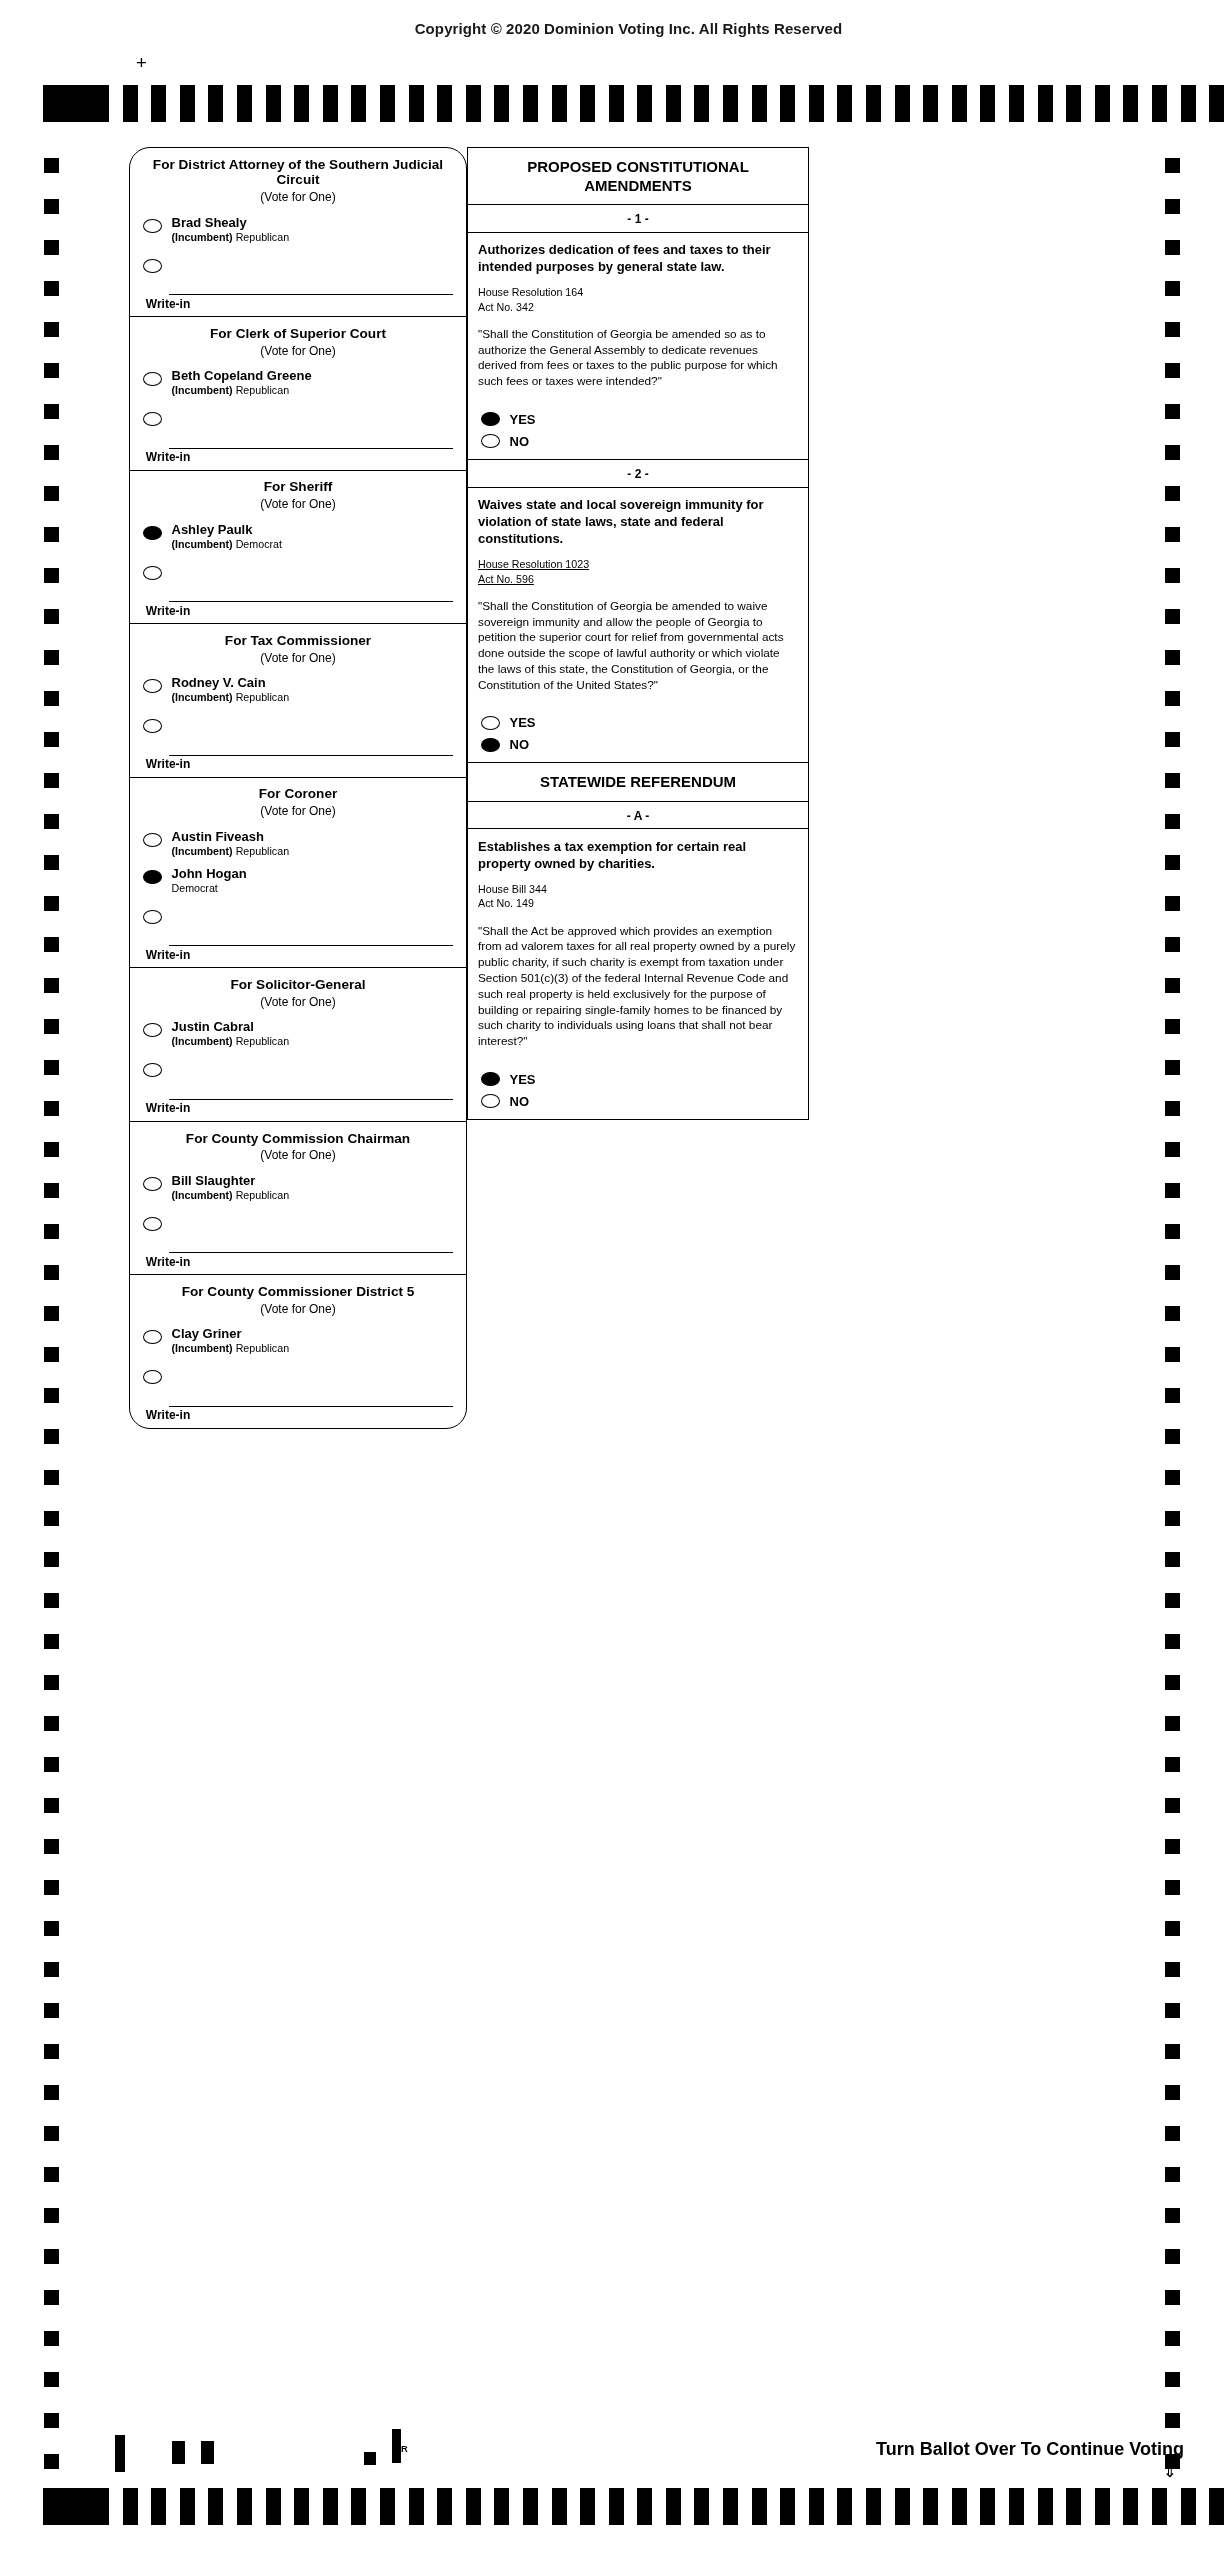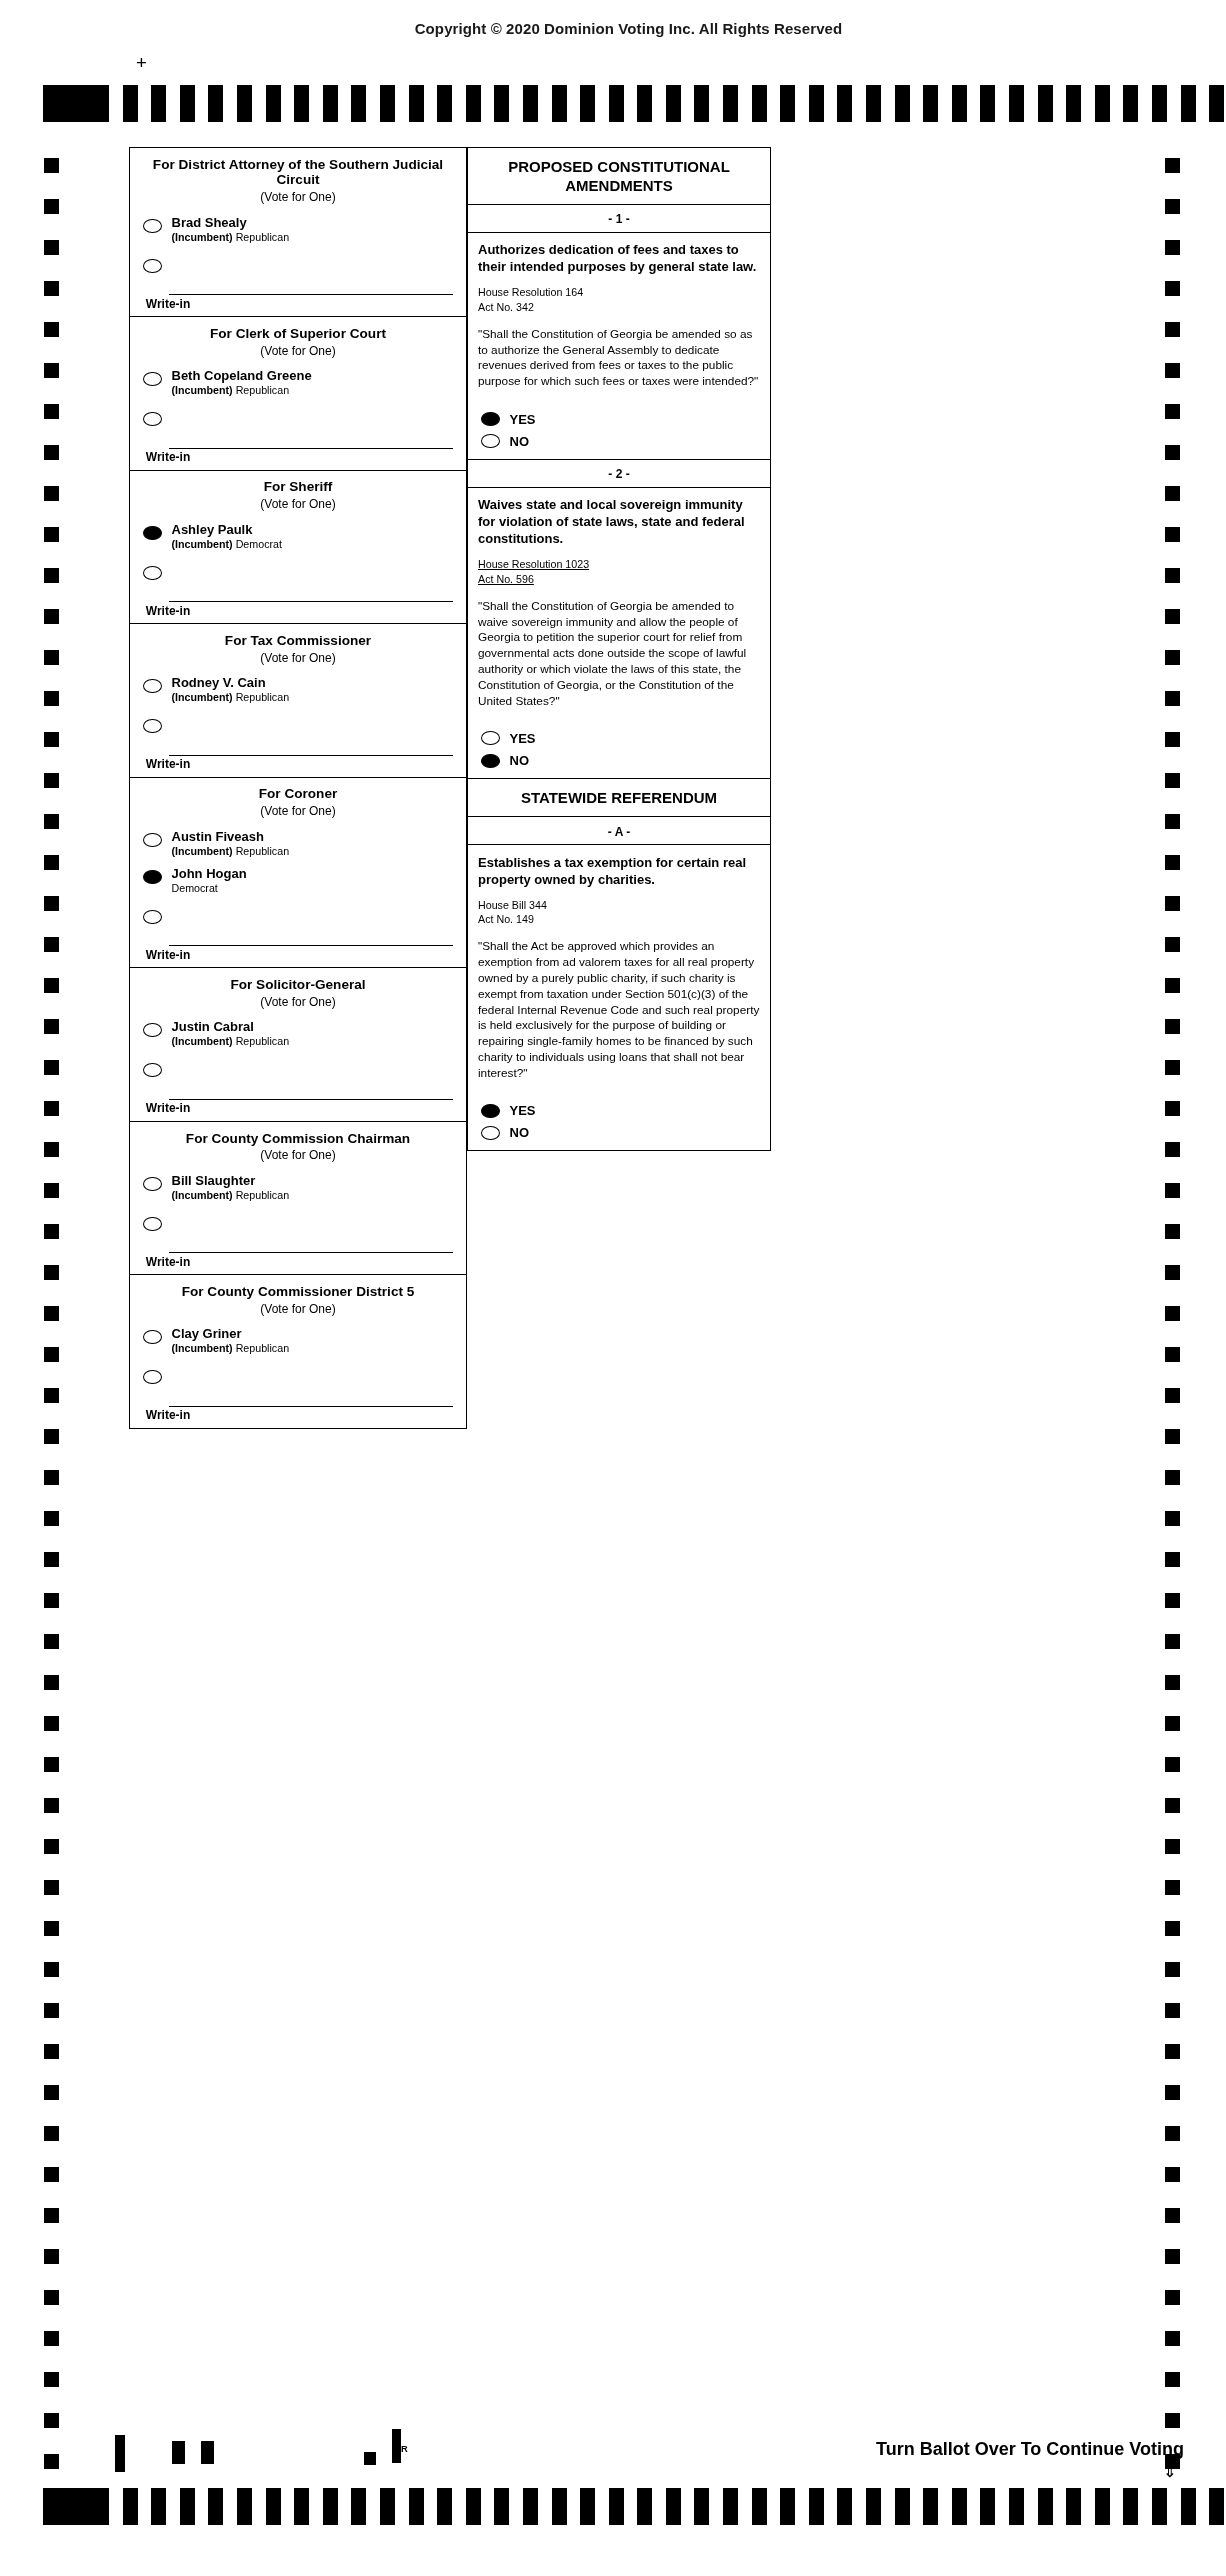--- a/index.html
+++ b/index.html
@@ -30,22 +30,22 @@
 
   .left-col{position:absolute;left:44px;top:158px;display:flex;flex-direction:column;}
   .right-col{position:absolute;left:1165px;top:158px;display:flex;flex-direction:column;}
 
   .blkbig{width:66px;height:37px;background:#000;}
   .tick{width:15px;height:37px;background:#000;margin-left:13.6px;}
   .sq{width:15px;height:15px;background:#000;margin-bottom:26px;}
 
   
   .col{position:absolute;border:1.4px solid #000;box-sizing:border-box;background:#fff;}
-  .col-left{left:129px;top:147px;width:338px;}
-  .col-right{left:467px;top:147px;width:304px;}
+  .col-left{left:129px;top:147px;width:338px;border-radius:21px;}
+  .col-right{left:467px;top:147px;width:342px;}
 
   
   .contest{border-bottom:1.4px solid #000;padding:0;}
   .contest:last-child{border-bottom:none;}
   .contest-head{padding:8.6px 7.2px 7.2px 7.2px;text-align:center;}
   .contest-title{font-size:13.6px;font-weight:bold;line-height:15.8px;}
   .contest-sub{font-size:12px;margin-top:2.1px;}
 
   .choice{display:flex;align-items:flex-start;padding:4.3px 0 1.4px 13px;min-height:31.5px;}
   .oval{

